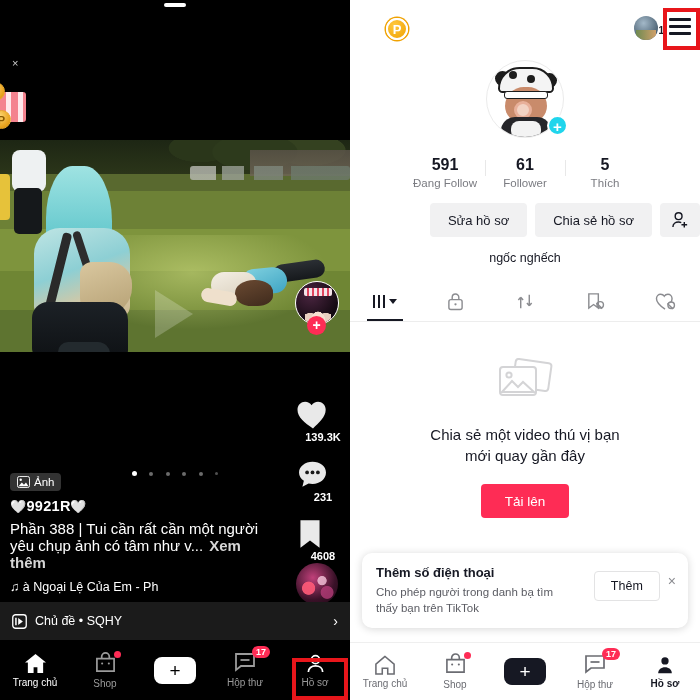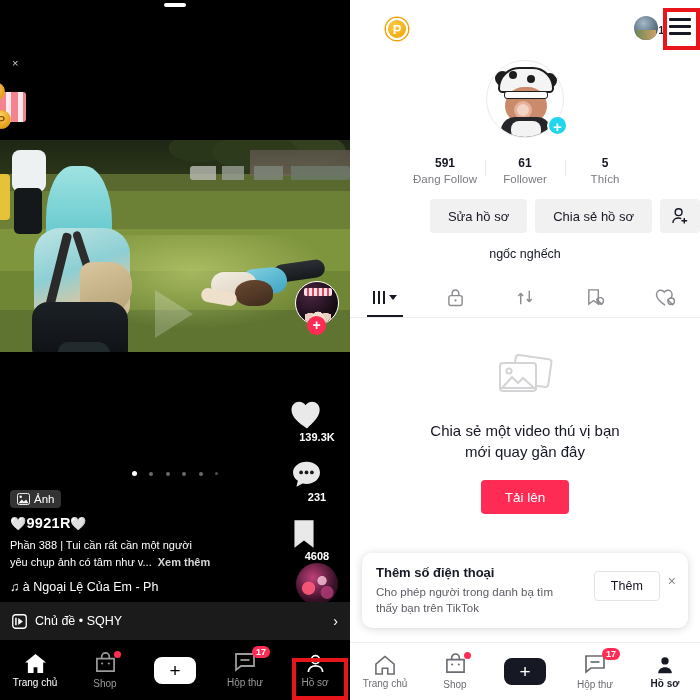--- a/index.html
+++ b/index.html
@@ -166,21 +166,21 @@
   }
   .play-tri {
     position: absolute; left: 155px; top: 150px;
     width: 0; height: 0;
     border-left: 38px solid rgba(255,255,255,.22);
     border-top: 24px solid transparent;
     border-bottom: 24px solid transparent;
   }
 
   
-  .rail { position: absolute; right: 6px; bottom: 122px; width: 54px; text-align: center; }
+  .rail { position: absolute; right: 0; bottom: 122px; width: 54px; text-align: center; }
   .rail-item { margin-bottom: 16px; }
   .rail-count {
     color: #fff; font-size: 11px; font-weight: bold; margin-top: 1px;
     text-shadow: 0 1px 2px rgba(0,0,0,.6);
   }
   .avatar-rail {
     position: absolute; right: 11px; top: 281px;
     width: 44px; height: 44px; border-radius: 50%;
     border: 1.5px solid #fff; overflow: hidden;
     background: radial-gradient(circle at 35% 30%, #4a2540, #140a12 70%);
@@ -225,21 +225,21 @@
   .dot.small { width: 3px; height: 3px; opacity: .75; }
 
   .caption-zone { position: absolute; left: 10px; bottom: 106px; width: 270px; }
   .photo-tag {
     display: inline-flex; align-items: center; gap: 4px;
     background: rgba(60,60,60,.85); color: #fff;
     padding: 3px 7px; border-radius: 4px; font-size: 11.5px; margin-bottom: 7px;
   }
   .handle { color: #fff; font-size: 14.5px; font-weight: bold; letter-spacing: .3px; margin-bottom: 6px; }
   .heart-glyph { color: #9a9a9a; font-size: 13px; }
-  .cap-text { color: #fff; font-size: 11px; line-height: 17px; }
+  .cap-text { color: #fff; font-size: 15px; line-height: 17px; }
   .see-more { color: #d6d6d6; font-weight: bold; margin-left: 6px; }
   .music-line { color: #fff; font-size: 12.5px; margin-top: 9px; }
 
   .topic-bar {
     position: absolute; left: 0; right: 0; bottom: 60px; height: 38px;
     background: #1b1b1b; display: flex; align-items: center;
     padding: 0 12px; gap: 8px;
   }
   .topic-text { color: #fff; font-size: 12.5px; flex: 1; }
   .chev { color: #fff; font-size: 14px; }
@@ -368,21 +368,21 @@
   }
 
   .stats {
     display: flex; justify-content: center; gap: 0; margin-top: 18px;
   }
   .stat { width: 80px; text-align: center; position: relative; }
   .stat + .stat::before {
     content: ""; position: absolute; left: 0; top: 4px;
     width: 1px; height: 16px; background: #e8e8e8;
   }
-  .stat-num { font-size: 12px; font-weight: bold; color: #161823; }
+  .stat-num { font-size: 16px; font-weight: bold; color: #161823; }
   .stat-lab { font-size: 11.5px; color: #7a7b81; margin-top: 3px; }
 
   .actions {
     display: flex; justify-content: flex-end; gap: 8px; margin-top: 14px;
   }
   .btn-grey {
     background: #f1f1f2; color: #161823;
     border: none; border-radius: 4px;
     font-size: 13px; font-family: "Liberation Sans", sans-serif;
     height: 34px; padding: 0 18px; cursor: pointer;

